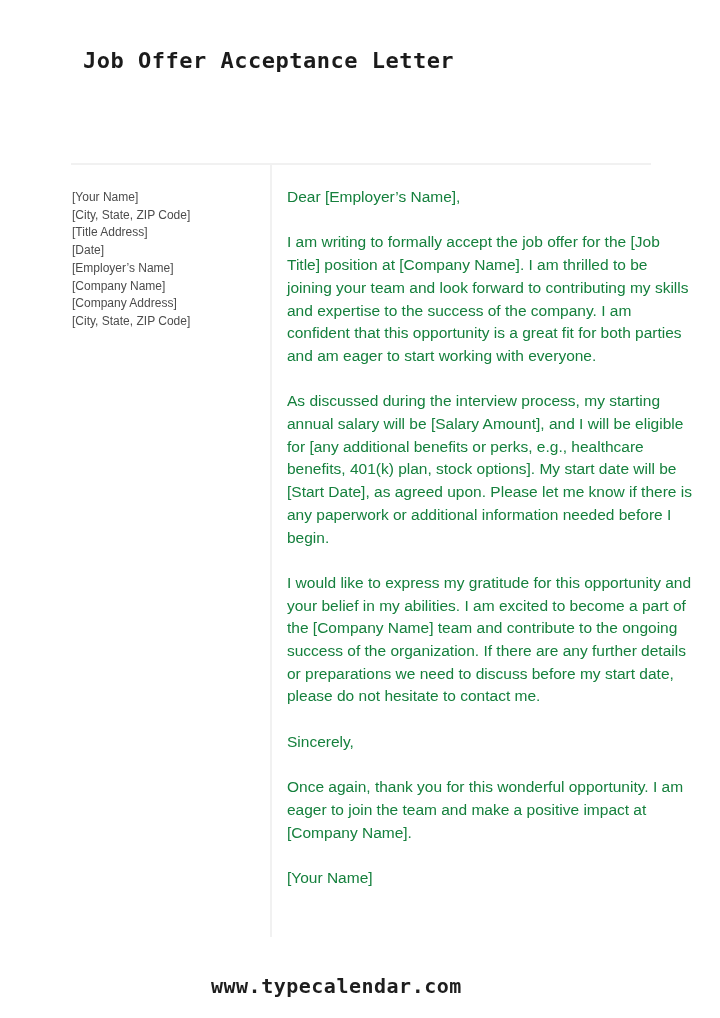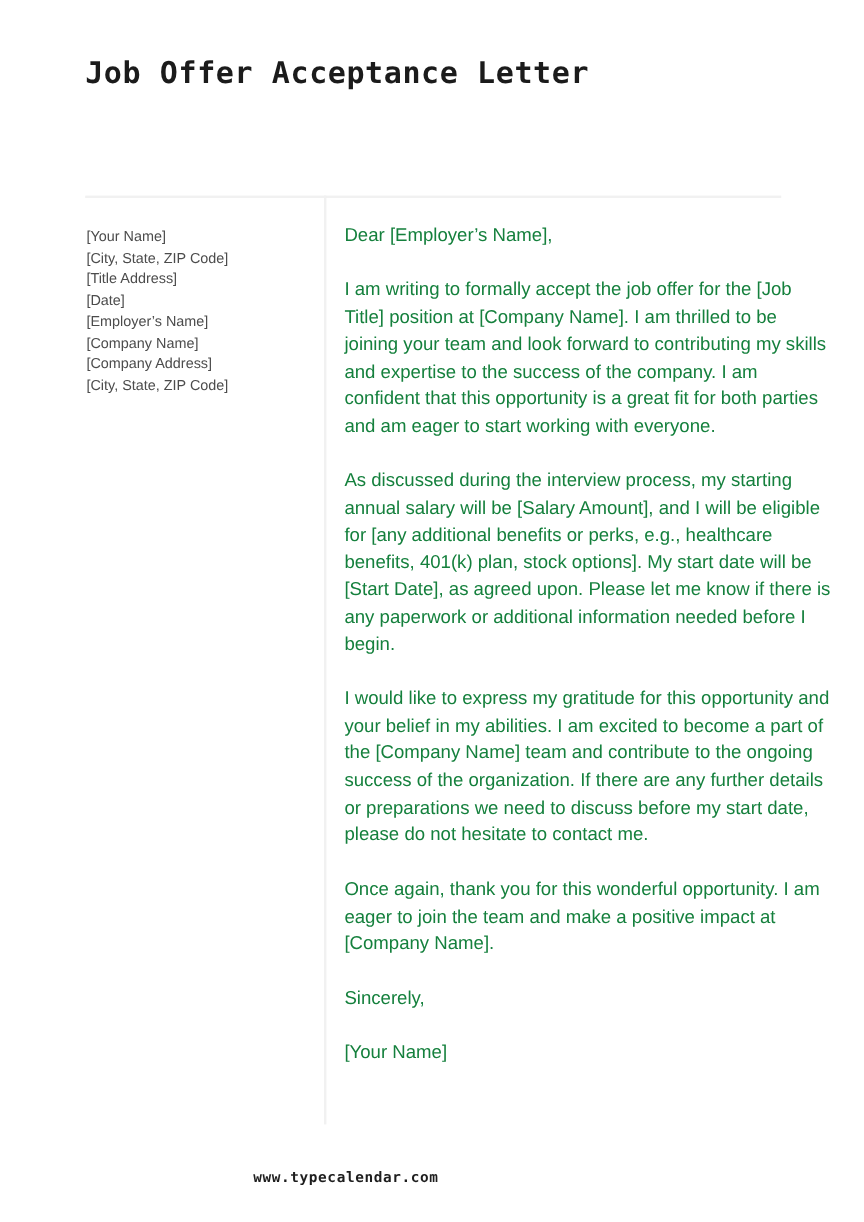--- a/index.html
+++ b/index.html
@@ -7,26 +7,26 @@
   .page {
     position: relative;
     width: 720px;
     height: 1018px;
     background: #ffffff;
     overflow: hidden;
     font-family: "Liberation Sans", sans-serif;
   }
   .doc-title {
     position: absolute;
-    left: 71px;
+    left: 83px;
     top: 42px;
     width: 420px;
     font-family: "DejaVu Sans Mono", monospace;
     font-weight: bold;
-    font-size: 25px;
+    font-size: 22px;
     line-height: 38px;
     letter-spacing: 0.5px;
     color: #1b1b1b;
   }
   .rule-h {
     position: absolute;
     left: 71px;
     top: 163px;
     width: 580px;
     height: 2px;
@@ -59,21 +59,21 @@
     color: #15803d;
   }
   .letter-body p { margin: 0 0 22.7px 0; }
   .letter-body p:last-child { margin-bottom: 0; }
   .footer-url {
     position: absolute;
     left: 211px;
     top: 974px;
     font-family: "DejaVu Sans Mono", monospace;
     font-weight: bold;
-    font-size: 12px;
+    font-size: 20px;
     letter-spacing: 0.5px;
     color: #1e1e1e;
     white-space: nowrap;
   }
 </style>
 </head>
 <body>
 
 <div class="page">
 
@@ -91,20 +91,20 @@
     <div>[Company Name]</div>
     <div>[Company Address]</div>
     <div>[City, State, ZIP Code]</div>
   </div>
 
   <div class="letter-body">
     <p>Dear [Employer’s Name],</p>
     <p>I am writing to formally accept the job offer for the [Job Title] position at [Company Name]. I am thrilled to be joining your team and look forward to contributing my skills and expertise to the success of the company. I am confident that this opportunity is a great fit for both parties and am eager to start working with everyone.</p>
     <p>As discussed during the interview process, my starting annual salary will be [Salary Amount], and I will be eligible for [any additional benefits or perks, e.g., healthcare benefits, 401(k) plan, stock options]. My start date will be [Start Date], as agreed upon. Please let me know if there is any paperwork or additional information needed before I begin.</p>
     <p>I would like to express my gratitude for this opportunity and your belief in my abilities. I am excited to become a part of the [Company Name] team and contribute to the ongoing success of the organization. If there are any further details or preparations we need to discuss before my start date, please do not hesitate to contact me.</p>
+    <p>Sincerely,</p>
     <p>Once again, thank you for this wonderful opportunity. I am eager to join the team and make a positive impact at [Company Name].</p>
-    <p>Sincerely,</p>
     <p>[Your Name]</p>
   </div>
 
   <div class="footer-url">www.typecalendar.com</div>
 
 </div>
 
 </body></html>

